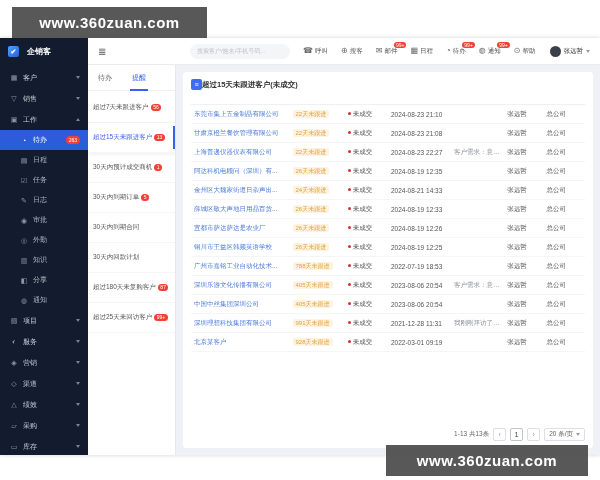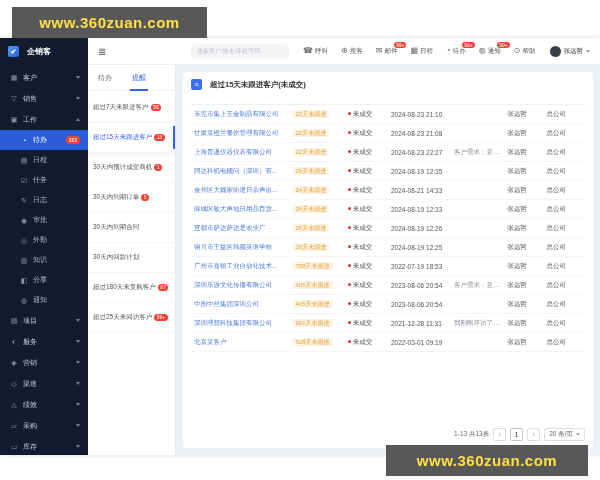--- a/index.html
+++ b/index.html
@@ -1,18 +1,18 @@
 <!DOCTYPE html>
 <html><head>
 <meta charset="utf-8">
 <style>
   * { box-sizing: border-box; margin: 0; padding: 0; }
   html,body { width:600px; height:480px; overflow:hidden; background:#fff;
     font-family:"Liberation Sans", sans-serif; }
-  .watermark { position:absolute; background:rgba(74,74,74,.92); color:#fde047;
+  .watermark { position:absolute; background:rgba(74,74,74,.92); color:#ffffff;
     font-weight:bold; font-size:15px; display:flex; align-items:center; justify-content:center;
     z-index:50; letter-spacing:.5px; }
   .wm-top { left:12px; top:7px; width:195px; height:31px; }
   .wm-bottom { left:386px; top:445px; width:202px; height:31px; }
 
   .app { position:absolute; left:0; top:38px; width:600px; height:417px;
     display:flex; flex-direction:column; background:#fff; box-shadow:0 0 4px rgba(0,0,0,.18); }
 
   
   .navbar { height:27px; flex:none; display:flex; }
@@ -72,21 +72,21 @@
   .rem-badge { background:#f04134; color:#fff; font-size:5px; line-height:1.3;
     padding:0.5px 2.5px; border-radius:5px; flex:none; }
   .rem-badge:empty { display:none; }
   .rem-item.active { color:#3860f4; box-shadow:0 1px 4px rgba(0,0,0,.08); }
   .rem-item.active::after { content:""; position:absolute; right:0; top:3px; bottom:3px;
     width:2px; background:#3860f4; }
 
   .main { flex:1; min-width:0; background:#eef1f5; padding:7px; display:flex; }
   .card { flex:1; min-width:0; background:#fff; border-radius:3px; padding:7px 8px;
     display:flex; flex-direction:column; }
-  .card-header { display:flex; align-items:center; gap:8px; margin-bottom:6px; flex:none; }
+  .card-header { display:flex; align-items:center; gap:0; margin-bottom:6px; flex:none; }
   .title-icon { width:11px; height:11px; flex:none; background:#3b6ef5; border-radius:2px;
     color:#fff; font-size:7px; display:flex; align-items:center; justify-content:center; }
   .card-title { font-size:7.5px; font-weight:bold; color:#333; }
 
   table { width:100%; border-collapse:collapse; table-layout:fixed; flex:none; }
   th { font-size:6.5px; color:#969aa3; font-weight:normal; text-align:left;
     padding:4px 3px; border-bottom:1px solid #eef0f2; white-space:nowrap; overflow:hidden; }
   td { font-size:6.5px; color:#555; padding:4.5px 3px; border-bottom:1px solid #f4f5f7;
     white-space:nowrap; overflow:hidden; text-overflow:ellipsis; }
   a.name { color:#4a7bd8; text-decoration:none; cursor:pointer; }

